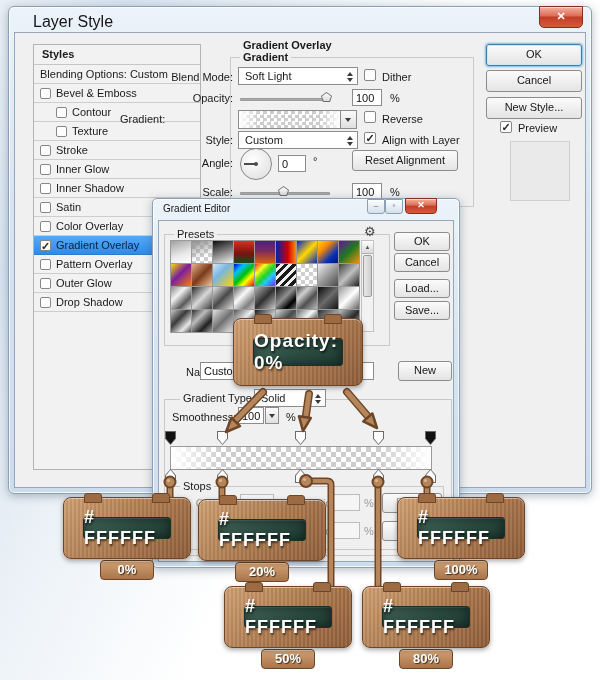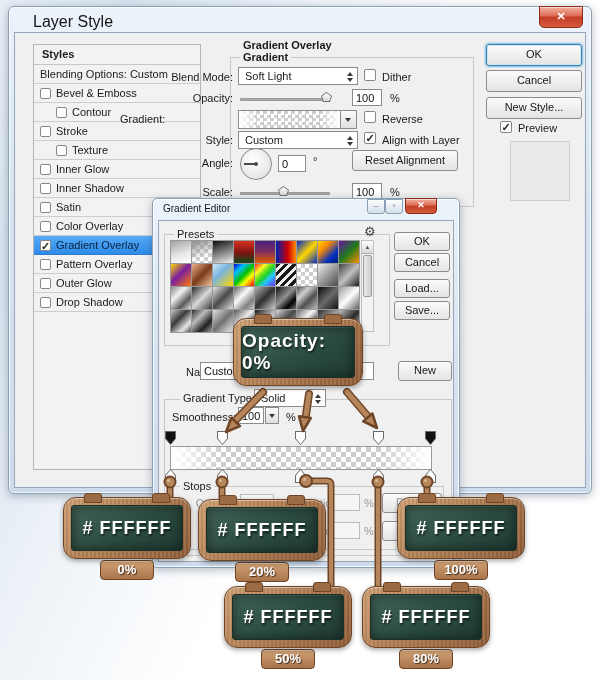--- a/index.html
+++ b/index.html
@@ -69,21 +69,21 @@
   .stop .o{position:absolute;left:0;top:0;right:0;bottom:0;background:#6a6a6a;}
   .stop .i{position:absolute;left:1px;top:1px;right:1px;bottom:1px;background:#fff;}
   .stop.top .o,.stop.top .i{clip-path:polygon(0 0,100% 0,100% 55%,50% 100%,0 55%);}
   .stop.bot .o,.stop.bot .i{clip-path:polygon(50% 0,100% 45%,100% 100%,0 100%,0 45%);}
   .stop.black .i{background:#111;}
   
   #preset-grid{display:grid;grid-template-columns:repeat(9,20px);grid-auto-rows:22px;gap:1px;background:#9a9a9a;border:1px solid #9a9a9a;}
   .preset{background:#ddd;}
   
   .board{
-    border:1px solid #6e4526;border-radius:13px;padding:7px;box-sizing:border-box;
+    border:1px solid #6e4526;border-radius:8px;padding:19px;box-sizing:border-box;
     background:linear-gradient(135deg,#cf9f72,#aa774c 55%,#8f5c38),
       repeating-linear-gradient(90deg,rgba(255,255,255,.08) 0 2px,rgba(0,0,0,.05) 2px 4px);
     background-blend-mode:overlay;
     box-shadow:inset 0 1px 0 rgba(255,255,255,.45),0 2px 5px rgba(0,0,0,.35);
   }
   .slate{
     height:100%;box-sizing:border-box;border:1px solid #1b3028;border-radius:3px;
     background:linear-gradient(150deg,#416459,#2a4a3f 60%,#1f3c32);
     box-shadow:inset 0 0 12px rgba(0,0,0,.5), inset 0 1px 0 rgba(255,255,255,.12);
     display:flex;align-items:center;justify-content:center;
@@ -118,26 +118,26 @@
       </div>
       <div class="sb-row">
         <span class="cb" style="margin-left: 0px;"></span>
         <span>Bevel &amp; Emboss</span>
       </div>
       <div class="sb-row">
         <span class="cb" style="margin-left: 16px;"></span>
         <span>Contour</span>
       </div>
       <div class="sb-row">
-        <span class="cb" style="margin-left: 0px;"></span>
-        <span>Stroke</span>
-      </div>
-      <div class="sb-row">
         <span class="cb" style="margin-left: 16px;"></span>
         <span>Texture</span>
+      </div>
+      <div class="sb-row">
+        <span class="cb" style="margin-left: 0px;"></span>
+        <span>Stroke</span>
       </div>
       <div class="sb-row">
         <span class="cb" style="margin-left: 0px;"></span>
         <span>Inner Glow</span>
       </div>
       <div class="sb-row">
         <span class="cb" style="margin-left: 0px;"></span>
         <span>Inner Shadow</span>
       </div>
       <div class="sb-row">

